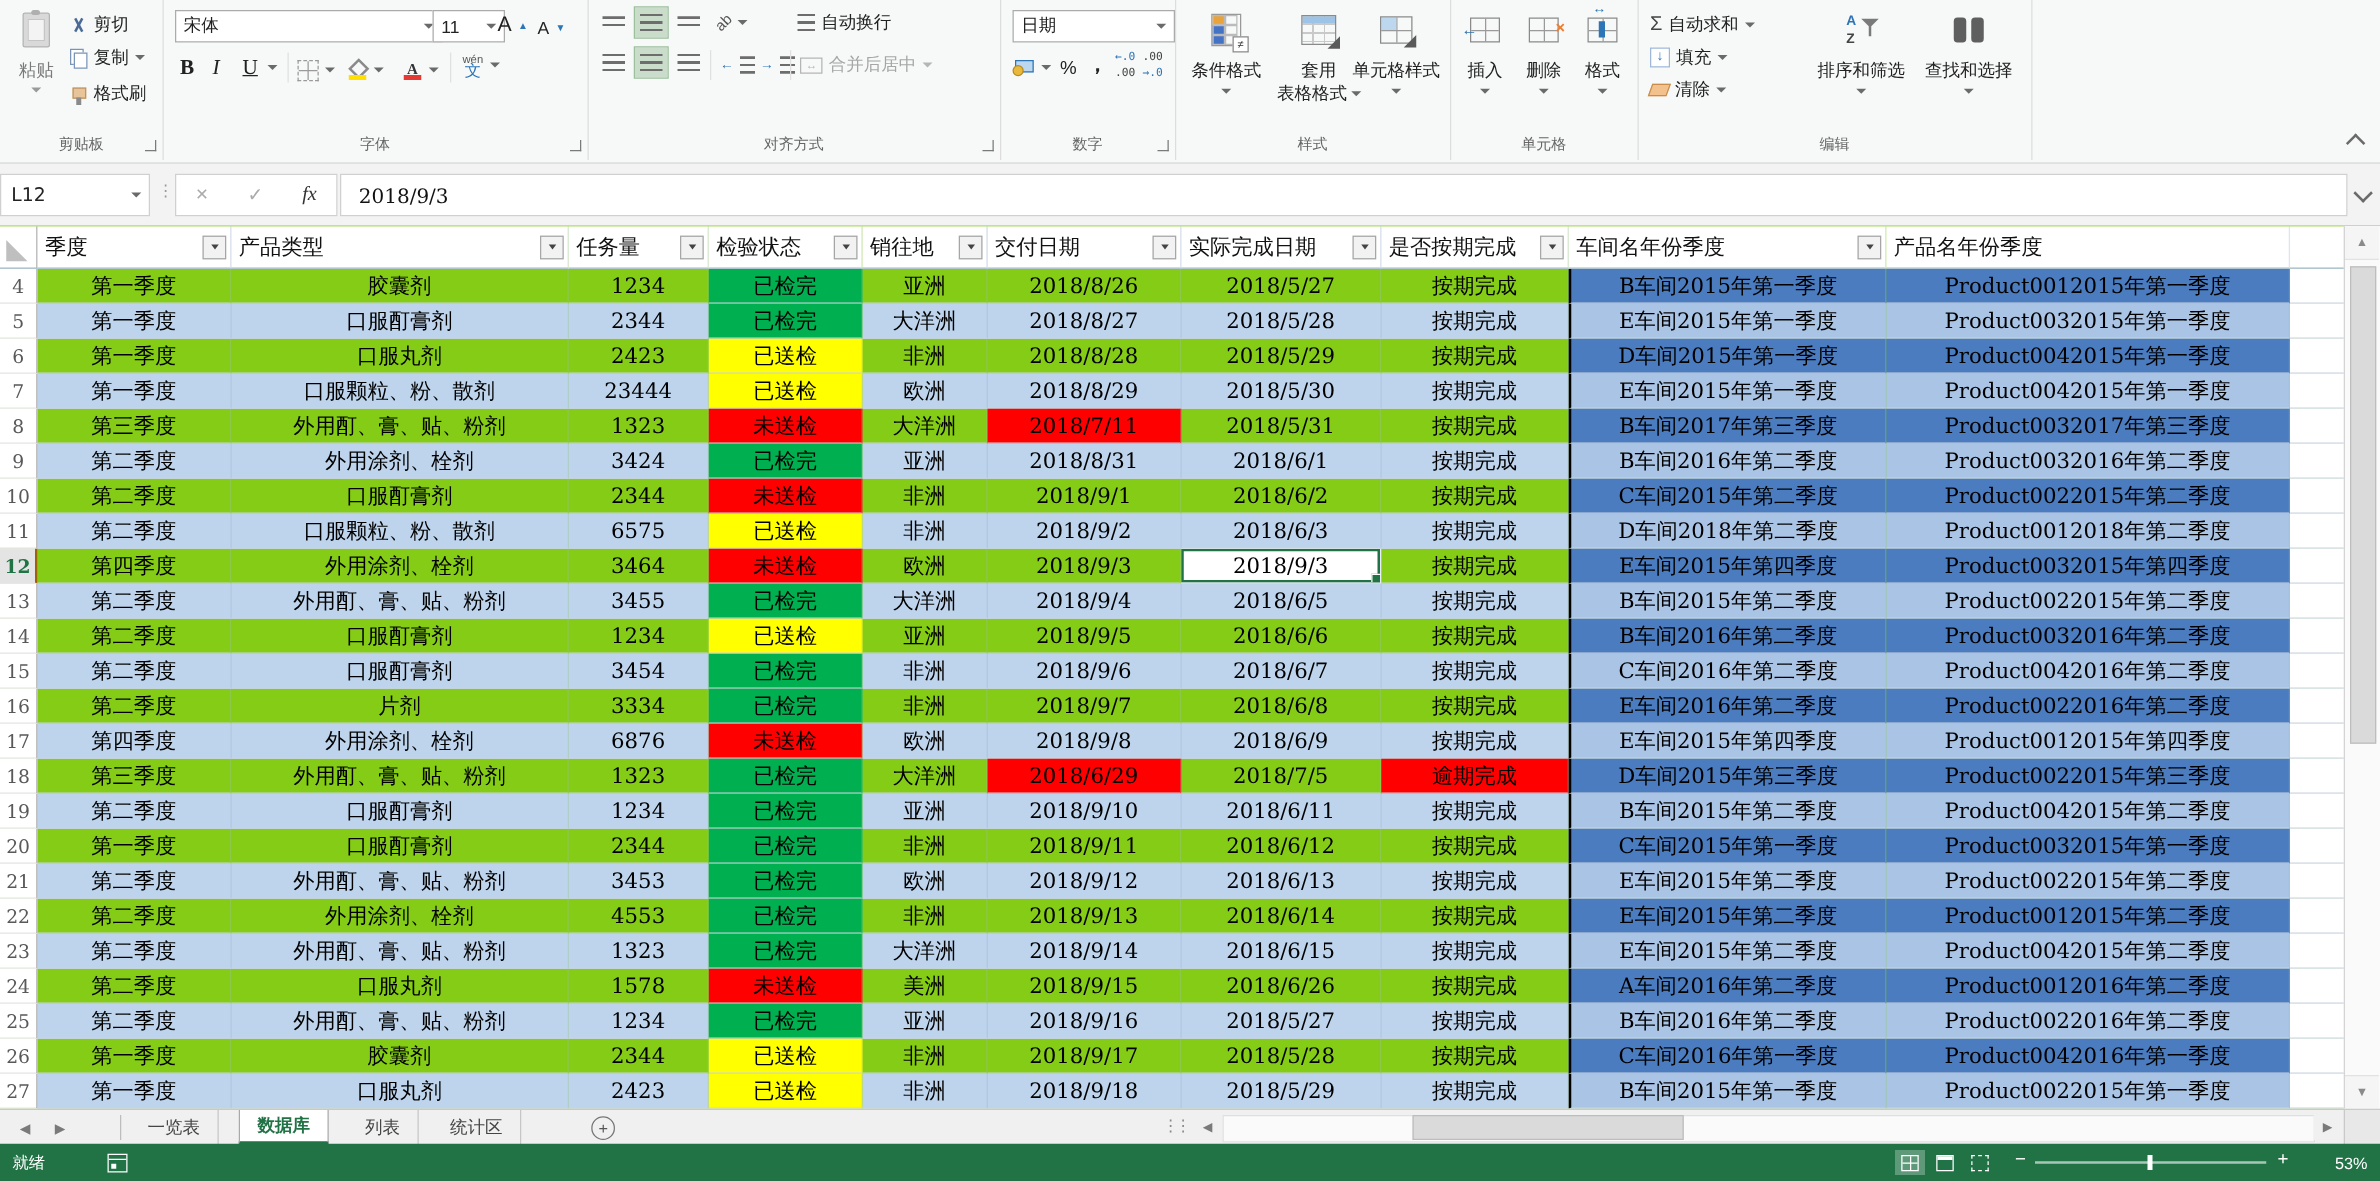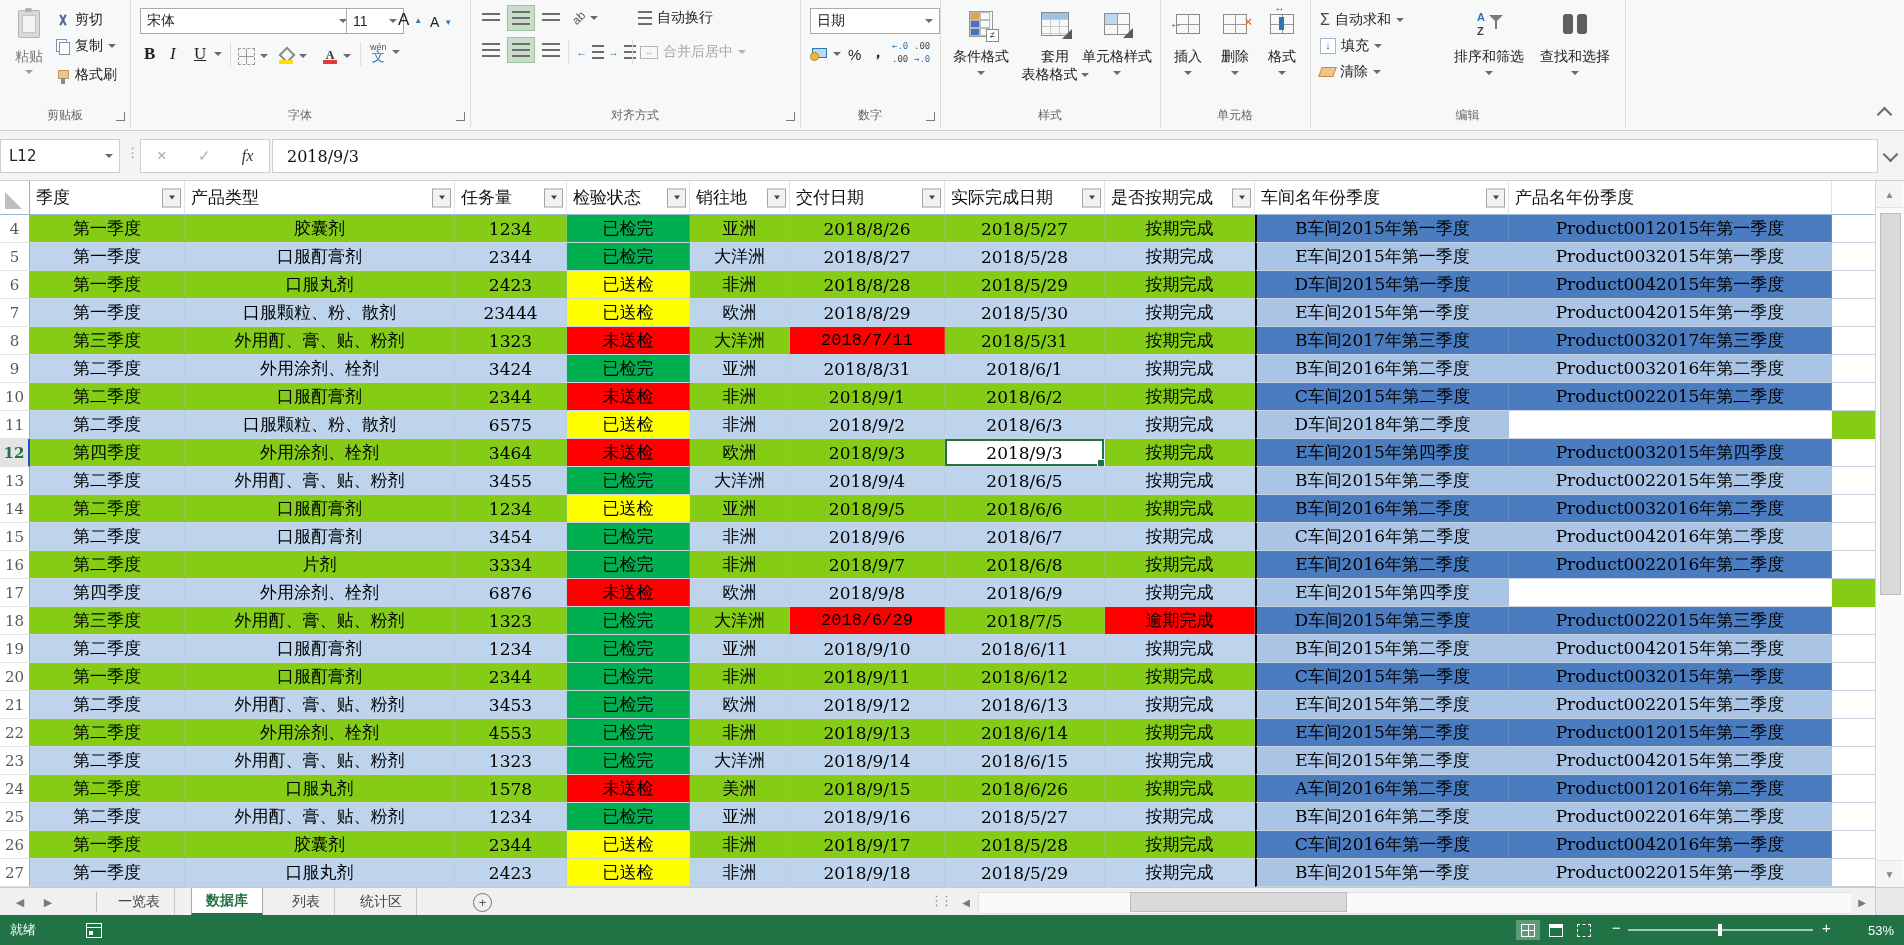--- a/index.html
+++ b/index.html
@@ -92,31 +92,31 @@
   .srow.hdr{height:34px;}
   .srow.datarow{height:28px;}
   .hcell{position:relative;display:flex;align-items:center;background:#fff;border-bottom:1px solid #9FB6CE;border-right:1px solid rgba(160,180,205,.35);
      font-family:"DejaVu Serif",serif;font-size:17px;color:#111;padding-left:6px;overflow:hidden;white-space:nowrap;}
   .fbtn{position:absolute;right:3px;top:50%;transform:translateY(-50%);width:17px;height:17px;background:#F2F2F2;border:1px solid #A6A6A6;display:flex;align-items:center;justify-content:center;}
   .fbtn .da{border-top-color:#444;border-left-width:3.5px;border-right-width:3.5px;}
   .corner{position:relative;background:#fff;border-bottom:1px solid #9FB6CE;border-right:1px solid #ABABAB;}
   .corner::after{content:'';position:absolute;left:5px;bottom:5px;width:0;height:0;border-bottom:17px solid #BFBFBF;border-right:17px solid transparent;}
   .rn{display:flex;align-items:center;justify-content:center;background:#fff;border-right:1px solid #ABABAB;border-bottom:1px solid #E3E3E3;
       font-family:"DejaVu Serif",serif;font-size:15px;color:#595959;}
-  .rn.sel{background:#E4E4E4;color:#217346;font-weight:bold;border-right:2px solid #1d4ed8;}
+  .rn.sel{background:#E4E4E4;color:#217346;font-weight:bold;border-right:2px solid #a16207;}
   .dc{display:flex;align-items:center;justify-content:center;border-bottom:1px solid #C9D4E2;border-right:1px solid rgba(170,190,215,.28);
       font-family:"DejaVu Serif",serif;font-size:17px;color:#000;overflow:hidden;white-space:nowrap;}
   .srow.b .dc{background:var(--band);}
   .srow .dc.wk{border-left:2px solid #000;background:var(--dk);}
   .srow .dc.pn{background:var(--dk);}
   .srow.b .dc.wk,.srow.b .dc.pn{background:var(--lt);}
   .srow .dc.fil{background:#fff;border-right:none;}
   .srow .dc.bg-g{background:var(--g);}
   .srow .dc.bg-y{background:var(--y);}
-  .srow .dc.bg-r{background:var(--r);font-family:Liberation Mono, monospace;}
+  .srow .dc.bg-r{background:var(--r);}
   .dc.selcell{position:relative;background:#fff !important;box-shadow:inset 0 0 0 2px #217346;}
   .selhandle{position:absolute;right:-1px;bottom:-1px;width:6px;height:6px;background:#217346;border:1px solid #fff;}
 
   
   .vscroll{position:absolute;top:181px;right:0;width:28px;height:706px;background:#FAFAFA;border-left:1px solid #D4D4D4;}
   .vs-btn{position:absolute;left:0;width:27px;height:26px;display:flex;align-items:center;justify-content:center;background:#F5F5F5;color:#8a8a8a;font-size:10px;}
   .vs-up{top:0;border-bottom:1px solid #E2E2E2;} .vs-down{bottom:0;border-top:1px solid #E2E2E2;}
   .vs-thumb{position:absolute;left:4px;top:32px;width:19px;height:380px;background:#DADADA;border:1px solid #BDBDBD;}
 
   
@@ -595,20 +595,21 @@
         <div class="rn">11</div>
         <div class="dc">第二季度</div>
         <div class="dc">口服颗粒、粉、散剂</div>
         <div class="dc">6575</div>
         <div class="dc bg-y">已送检</div>
         <div class="dc">非洲</div>
         <div class="dc">2018/9/2</div>
         <div class="dc">2018/6/3</div>
         <div class="dc">按期完成</div>
         <div class="dc wk">D车间2018年第二季度</div>
+        <div class="dc pn">Product0012018年第二季度</div>
         <div class="dc fil"></div>
       </div>
       <div class="srow datarow">
         <div class="rn sel">12</div>
         <div class="dc">第四季度</div>
         <div class="dc">外用涂剂、栓剂</div>
         <div class="dc">3464</div>
         <div class="dc bg-r">未送检</div>
         <div class="dc">欧洲</div>
         <div class="dc">2018/9/3</div>
@@ -678,20 +679,21 @@
         <div class="rn">17</div>
         <div class="dc">第四季度</div>
         <div class="dc">外用涂剂、栓剂</div>
         <div class="dc">6876</div>
         <div class="dc bg-r">未送检</div>
         <div class="dc">欧洲</div>
         <div class="dc">2018/9/8</div>
         <div class="dc">2018/6/9</div>
         <div class="dc">按期完成</div>
         <div class="dc wk">E车间2015年第四季度</div>
+        <div class="dc pn">Product0012015年第四季度</div>
         <div class="dc fil"></div>
       </div>
       <div class="srow datarow">
         <div class="rn">18</div>
         <div class="dc">第三季度</div>
         <div class="dc">外用酊、膏、贴、粉剂</div>
         <div class="dc">1323</div>
         <div class="dc bg-g">已检完</div>
         <div class="dc">大洋洲</div>
         <div class="dc bg-r">2018/6/29</div>

